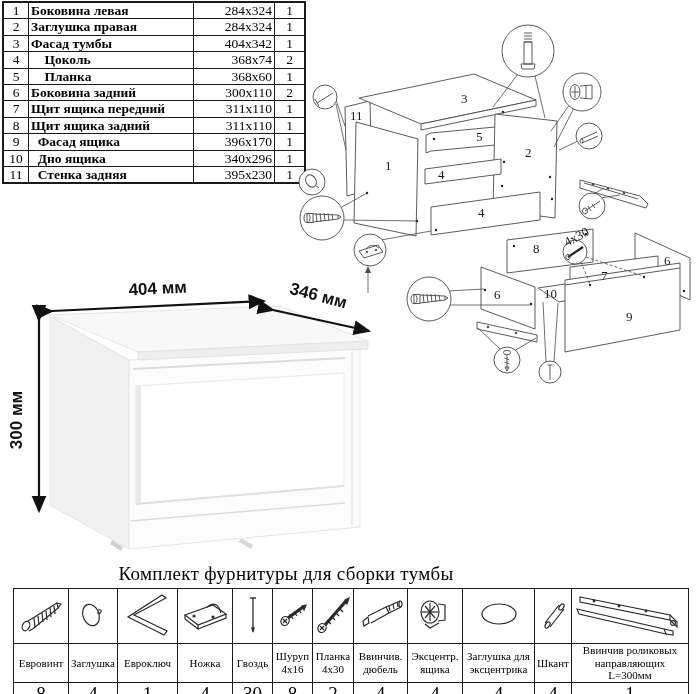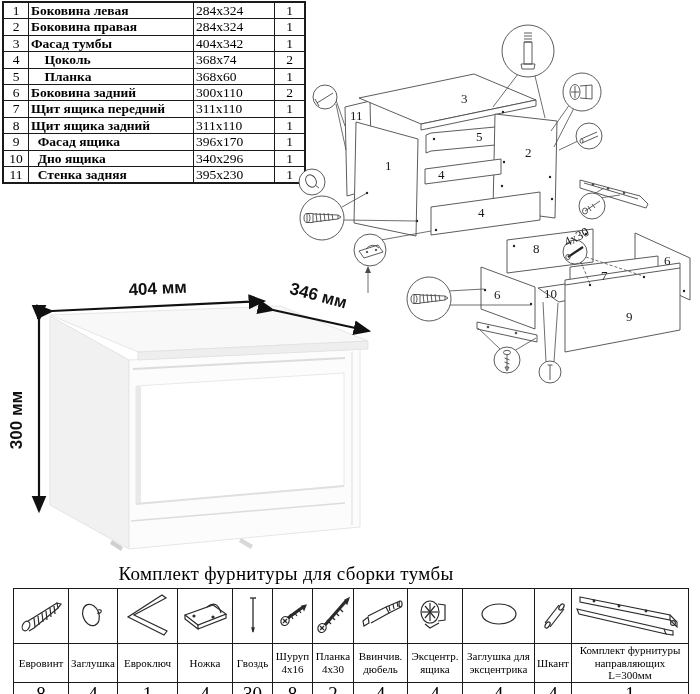--- a/index.html
+++ b/index.html
@@ -5,21 +5,21 @@
   html,body{margin:0;padding:0;}
   body{width:700px;height:694px;position:relative;background:#fff;overflow:hidden;
        font-family:"Liberation Serif", serif;color:#000;}
   
   .parts-table{position:absolute;left:2px;top:1px;border-collapse:collapse;table-layout:fixed;}
   .parts-table td{border:1px solid #1a1a1a;font-size:13.5px;line-height:15.4px;height:15.4px;
        padding:0 2px;white-space:pre;overflow:hidden;}
   .parts-table{border:2px solid #1a1a1a;}
   .pt-num{width:20px;text-align:center;}
   .pt-name{width:160px;text-align:left;font-weight:bold;}
-  .pt-size{width:76px;text-align:left;}
+  .pt-size{width:76px;text-align:right;}
   .pt-qty{width:25px;text-align:center;}
   
   #exploded{position:absolute;left:288px;top:0;}
   #render{position:absolute;left:8px;top:272px;}
   .lbl{font-family:"Liberation Serif",serif;font-size:13px;fill:#1a1a1a;}
   .dim{font-family:"Liberation Sans",sans-serif;font-weight:bold;font-size:17px;fill:#111;}
   
   .hw-title{position:absolute;left:0;top:563px;width:572px;text-align:center;
        font-size:19px;letter-spacing:.3px;}
   .hw-table{position:absolute;left:13px;top:588px;border-collapse:collapse;table-layout:fixed;
@@ -35,21 +35,21 @@
 <table class="parts-table">
   <tbody>
   <tr>
         <td class="pt-num">1</td>
         <td class="pt-name">Боковина левая</td>
         <td class="pt-size">284х324</td>
         <td class="pt-qty">1</td>
       </tr>
   <tr>
         <td class="pt-num">2</td>
-        <td class="pt-name">Боковина правая</td>
+        <td class="pt-name">Заглушка правая</td>
         <td class="pt-size">284х324</td>
         <td class="pt-qty">1</td>
       </tr>
   <tr>
         <td class="pt-num">3</td>
         <td class="pt-name">Фасад тумбы</td>
         <td class="pt-size">404х342</td>
         <td class="pt-qty">1</td>
       </tr>
   <tr>
@@ -485,21 +485,21 @@
     <td class="hw-name-cell">Заглушка</td>
     <td class="hw-name-cell">Евроключ</td>
     <td class="hw-name-cell">Ножка</td>
     <td class="hw-name-cell">Гвоздь</td>
     <td class="hw-name-cell">Шуруп 4х16</td>
     <td class="hw-name-cell">Планка 4х30</td>
     <td class="hw-name-cell">Ввинчив. дюбель</td>
     <td class="hw-name-cell">Эксцентр. ящика</td>
     <td class="hw-name-cell">Заглушка для эксцентрика</td>
     <td class="hw-name-cell">Шкант</td>
-    <td class="hw-name-cell">Комплект фурнитуры направляющих L=300мм</td>
+    <td class="hw-name-cell">Ввинчив роликовых направляющих L=300мм</td>
   </tr>
   <tr>
     <td class="hw-qty-cell">8</td>
     <td class="hw-qty-cell">4</td>
     <td class="hw-qty-cell">1</td>
     <td class="hw-qty-cell">4</td>
     <td class="hw-qty-cell">30</td>
     <td class="hw-qty-cell">8</td>
     <td class="hw-qty-cell">2</td>
     <td class="hw-qty-cell">4</td>

